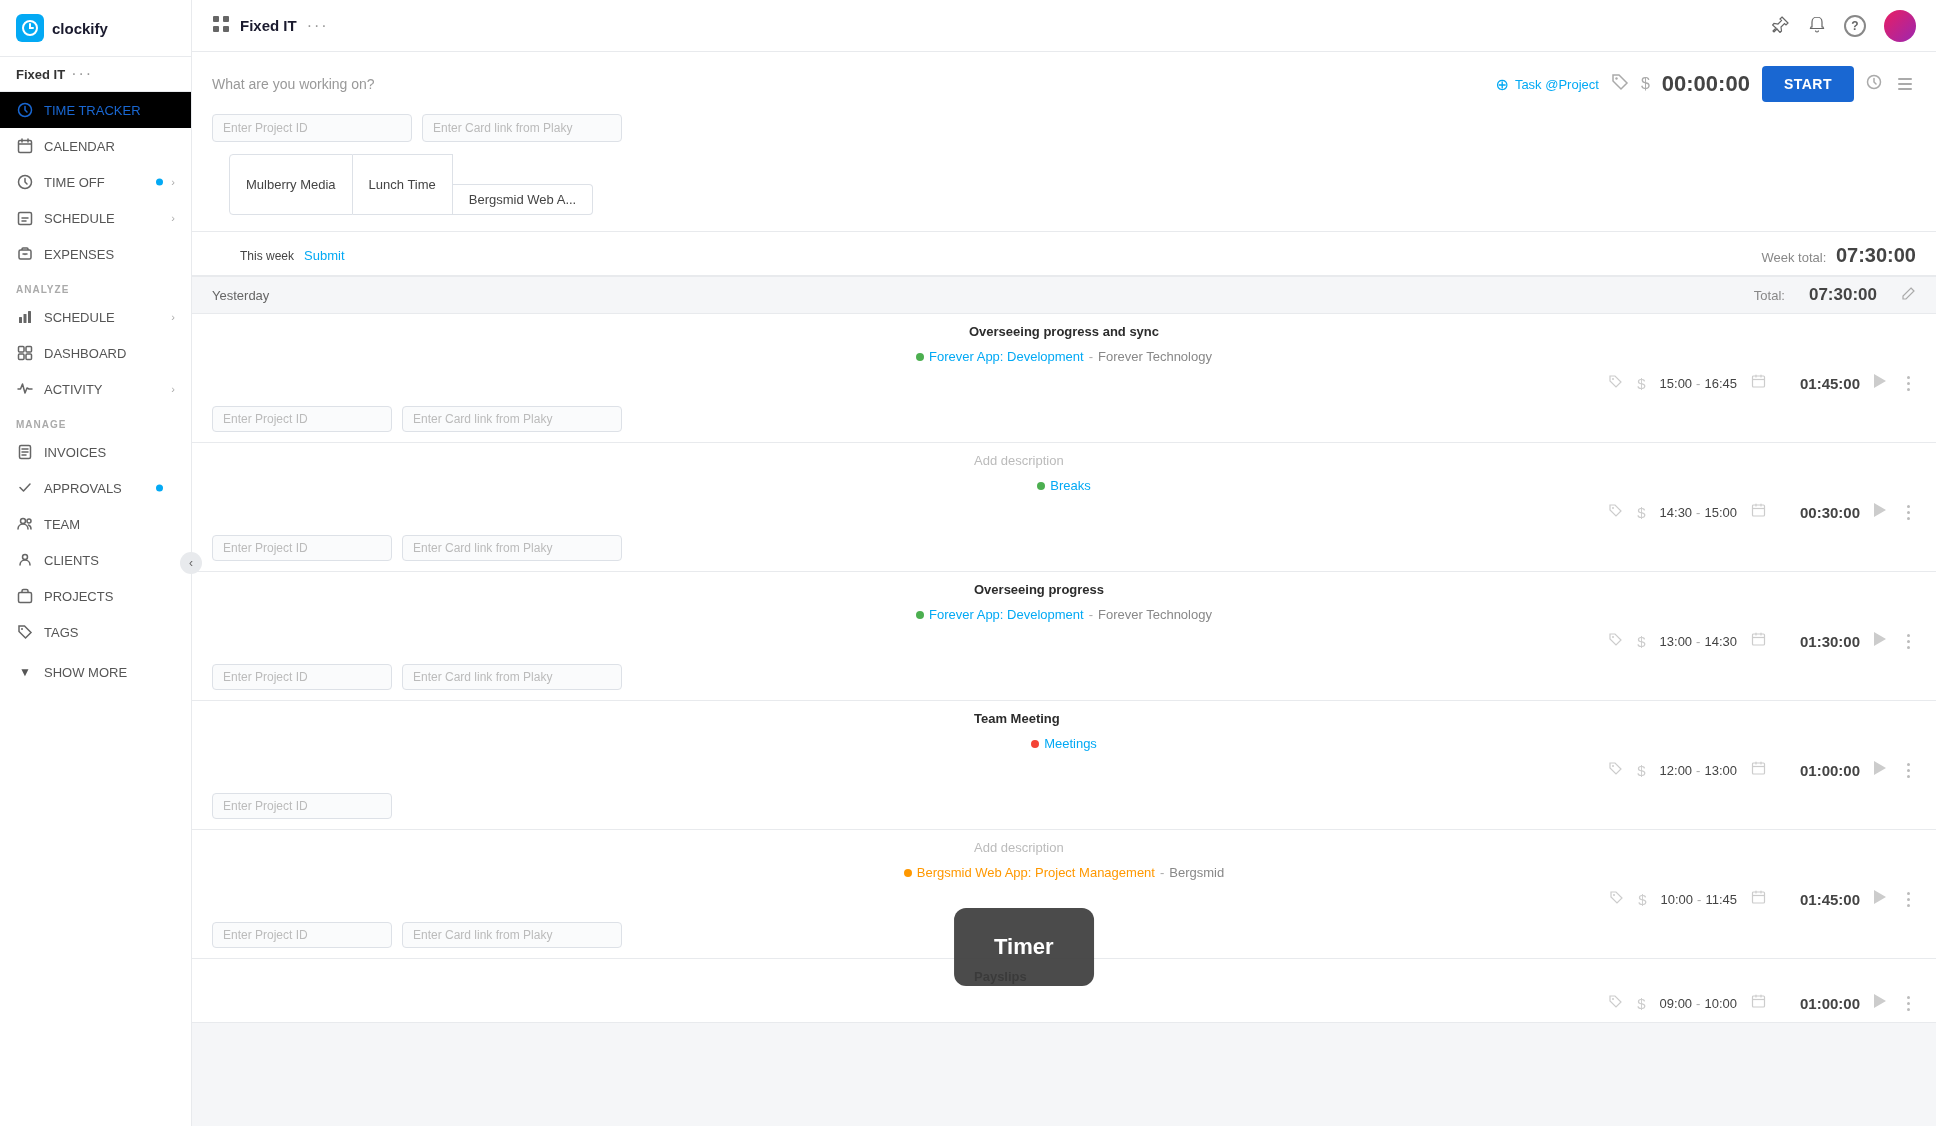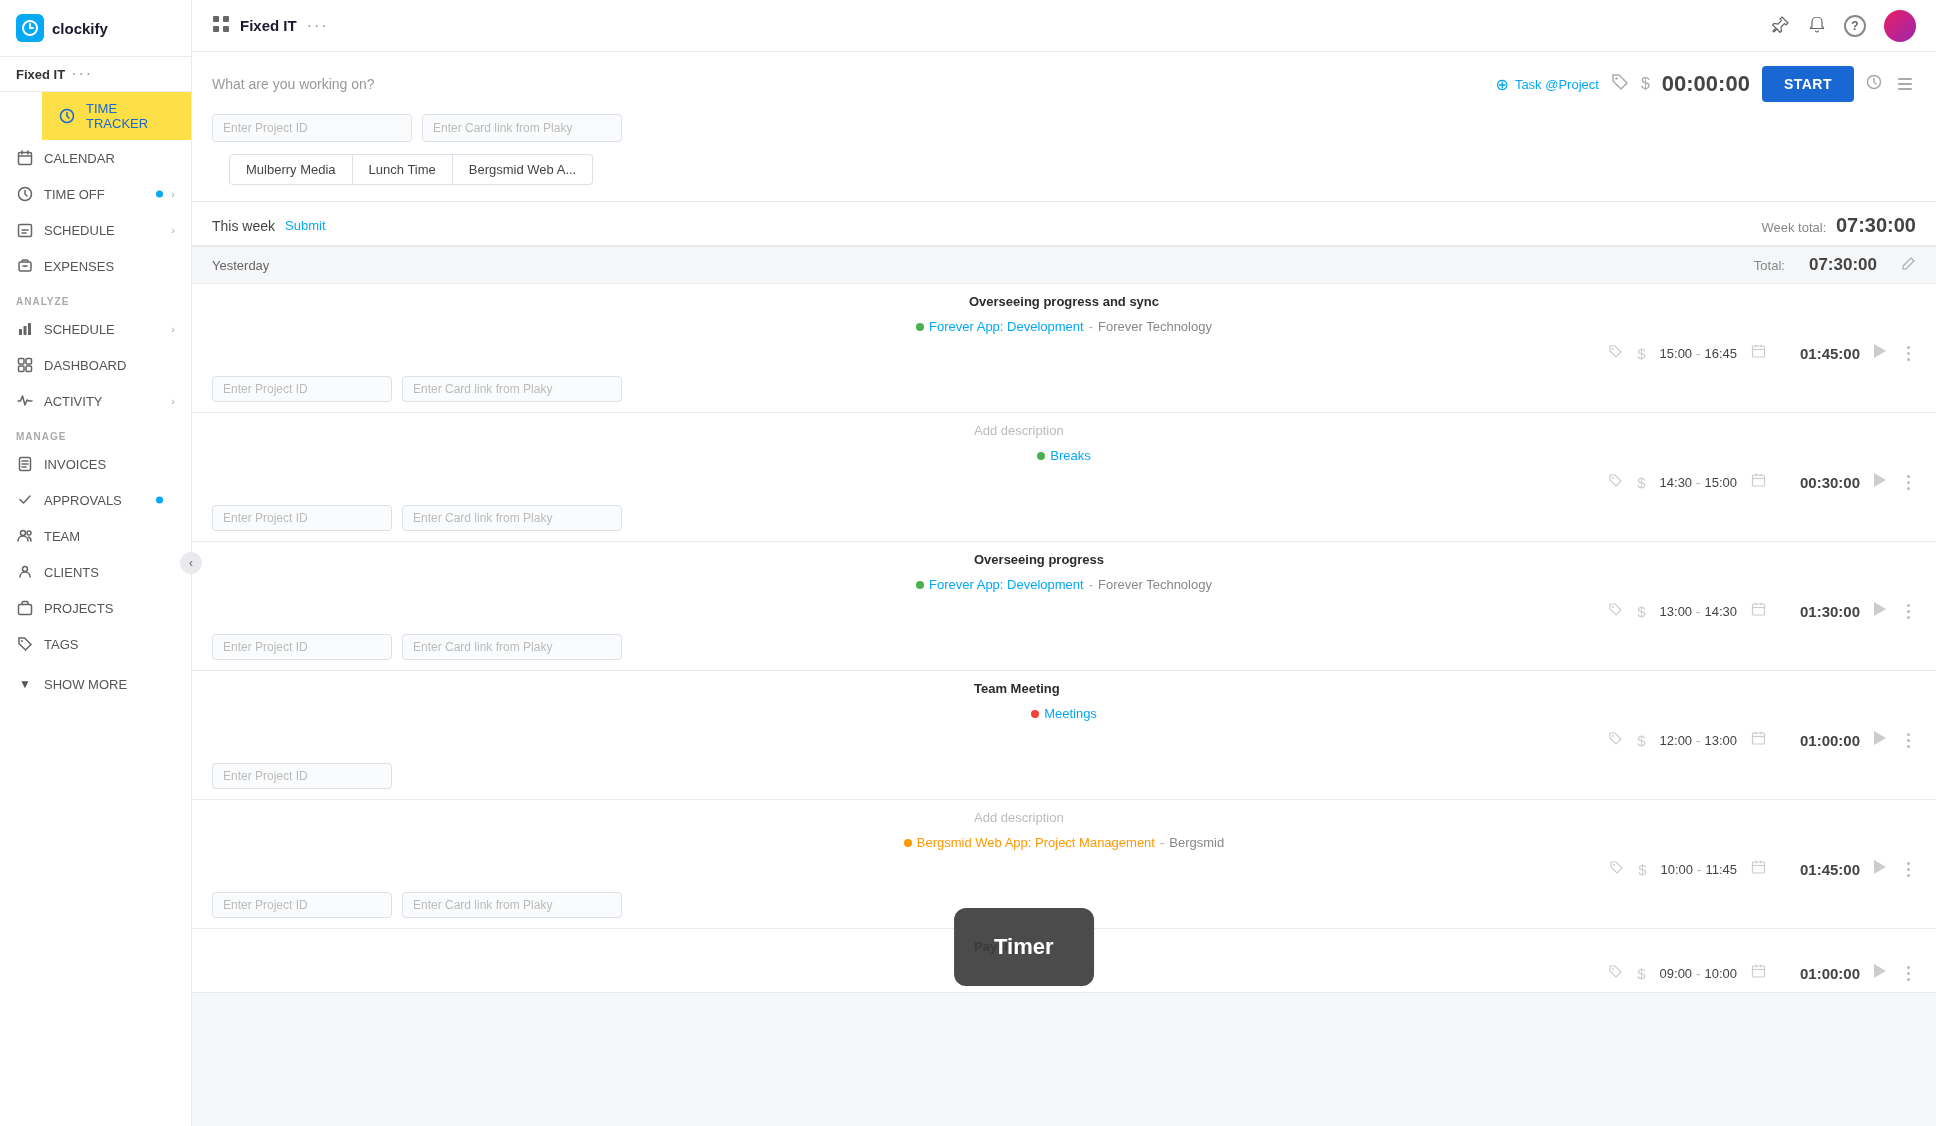--- a/index.html
+++ b/index.html
@@ -6,21 +6,21 @@
     body { font-family: -apple-system, BlinkMacSystemFont, 'Segoe UI', sans-serif; background: #f5f6f8; display: flex; height: 100vh; overflow: hidden; font-size: 13px; }
 
     
     .sidebar { width: 192px; min-width: 192px; background: #fff; border-right: 1px solid #e8eaed; display: flex; flex-direction: column; height: 100vh; overflow-y: auto; }
     .sidebar-header { display: flex; align-items: center; gap: 8px; padding: 14px 16px; border-bottom: 1px solid #e8eaed; }
     .sidebar-logo { width: 28px; height: 28px; background: #03a9f4; border-radius: 6px; display: flex; align-items: center; justify-content: center; }
     .sidebar-logo svg { fill: white; }
     .sidebar-app-name { font-size: 15px; font-weight: 600; color: #1a1a2e; }
     .sidebar-section-label { font-size: 10px; font-weight: 700; color: #aaa; letter-spacing: 1px; padding: 12px 16px 4px; }
     .sidebar-item { display: flex; align-items: center; gap: 10px; padding: 9px 16px; cursor: pointer; color: #555; border-radius: 0; transition: background 0.15s; position: relative; }
-    .sidebar-item.active { background: #fde047; color: #1967d2; margin-left: 42px; }
+    .sidebar-item.active { background: #000000; color: #1967d2; }
     .sidebar-item.active .sidebar-icon { color: #1967d2; }
     .sidebar-icon { width: 18px; height: 18px; display: flex; align-items: center; justify-content: center; flex-shrink: 0; }
     .sidebar-item-label { font-size: 13px; font-weight: 500; flex: 1; }
     .sidebar-badge { width: 7px; height: 7px; background: #03a9f4; border-radius: 50%; position: absolute; right: 28px; top: 50%; transform: translateY(-50%); }
     .sidebar-chevron { color: #aaa; font-size: 11px; margin-left: auto; }
     .sidebar-workspace-row { display: flex; align-items: center; padding: 8px 16px 8px; gap: 6px; border-bottom: 1px solid #e8eaed; }
 
     
     .main { flex: 1; display: flex; flex-direction: column; overflow: hidden; }
     .main-content { flex: 1; overflow-y: auto; padding: 0; }
@@ -42,26 +42,26 @@
     .timer-tag-icon { color: #aaa; font-size: 16px; cursor: pointer; }
     .timer-dollar { color: #aaa; font-size: 16px; cursor: pointer; }
     .timer-time { font-size: 22px; font-weight: 600; color: #444; font-variant-numeric: tabular-nums; }
     .start-btn { background: #1967d2; color: white; border: none; padding: 10px 22px; border-radius: 4px; font-size: 14px; font-weight: 700; cursor: pointer; letter-spacing: 0.5px; }
     .timer-inputs { display: flex; gap: 10px; }
     .timer-input { padding: 6px 10px; border: 1px solid #dde1e7; border-radius: 4px; font-size: 12px; color: #888; background: #fafbfc; outline: none; width: 200px; }
     .timer-input::placeholder { color: #bbb; }
     .recent-projects { display: flex; gap: 0; margin-top: 12px; }
     .recent-project-btn { padding: 7px 16px; border: 1px solid #dde1e7; background: #fff; font-size: 13px; color: #444; cursor: pointer; }
     .recent-project-btn:first-child { border-radius: 4px 0 0 4px; margin-left: 17px; }
-    .recent-project-btn:last-child { border-radius: 0 4px 4px 0; }
+    .recent-project-btn:last-child { border-radius: 0 4px 4px 0; margin-top: 30px; }
     .recent-project-btn:not(:first-child) { border-left: none; }
 
     
     .week-section { background: #fff; padding: 12px 20px 8px; display: flex; align-items: center; gap: 10px; border-bottom: 1px solid #e8eaed; }
-    .week-label { font-size: 14px; font-weight: 500; color: #444; }
+    .week-label { font-size: 12px; font-weight: 500; color: #444; margin-left: 28px; }
     .submit-btn { color: #03a9f4; font-size: 13px; font-weight: 500; cursor: pointer; background: none; border: none; }
     .week-total { margin-left: auto; font-size: 13px; color: #888; }
     .week-total-time { font-size: 20px; font-weight: 700; color: #444; }
 
     
     .day-group { margin-bottom: 0; }
     .day-header { background: #f5f6f8; padding: 8px 20px; display: flex; align-items: center; justify-content: space-between; border-bottom: 1px solid #e8eaed; border-top: 1px solid #e8eaed; }
     .day-header-label { font-size: 13px; color: #666; font-weight: 500; }
     .day-total { display: flex; align-items: center; gap: 24px; font-size: 13px; color: #888; justify-content: space-between; }
     .day-total-time { font-size: 17px; font-weight: 700; color: #444; }

